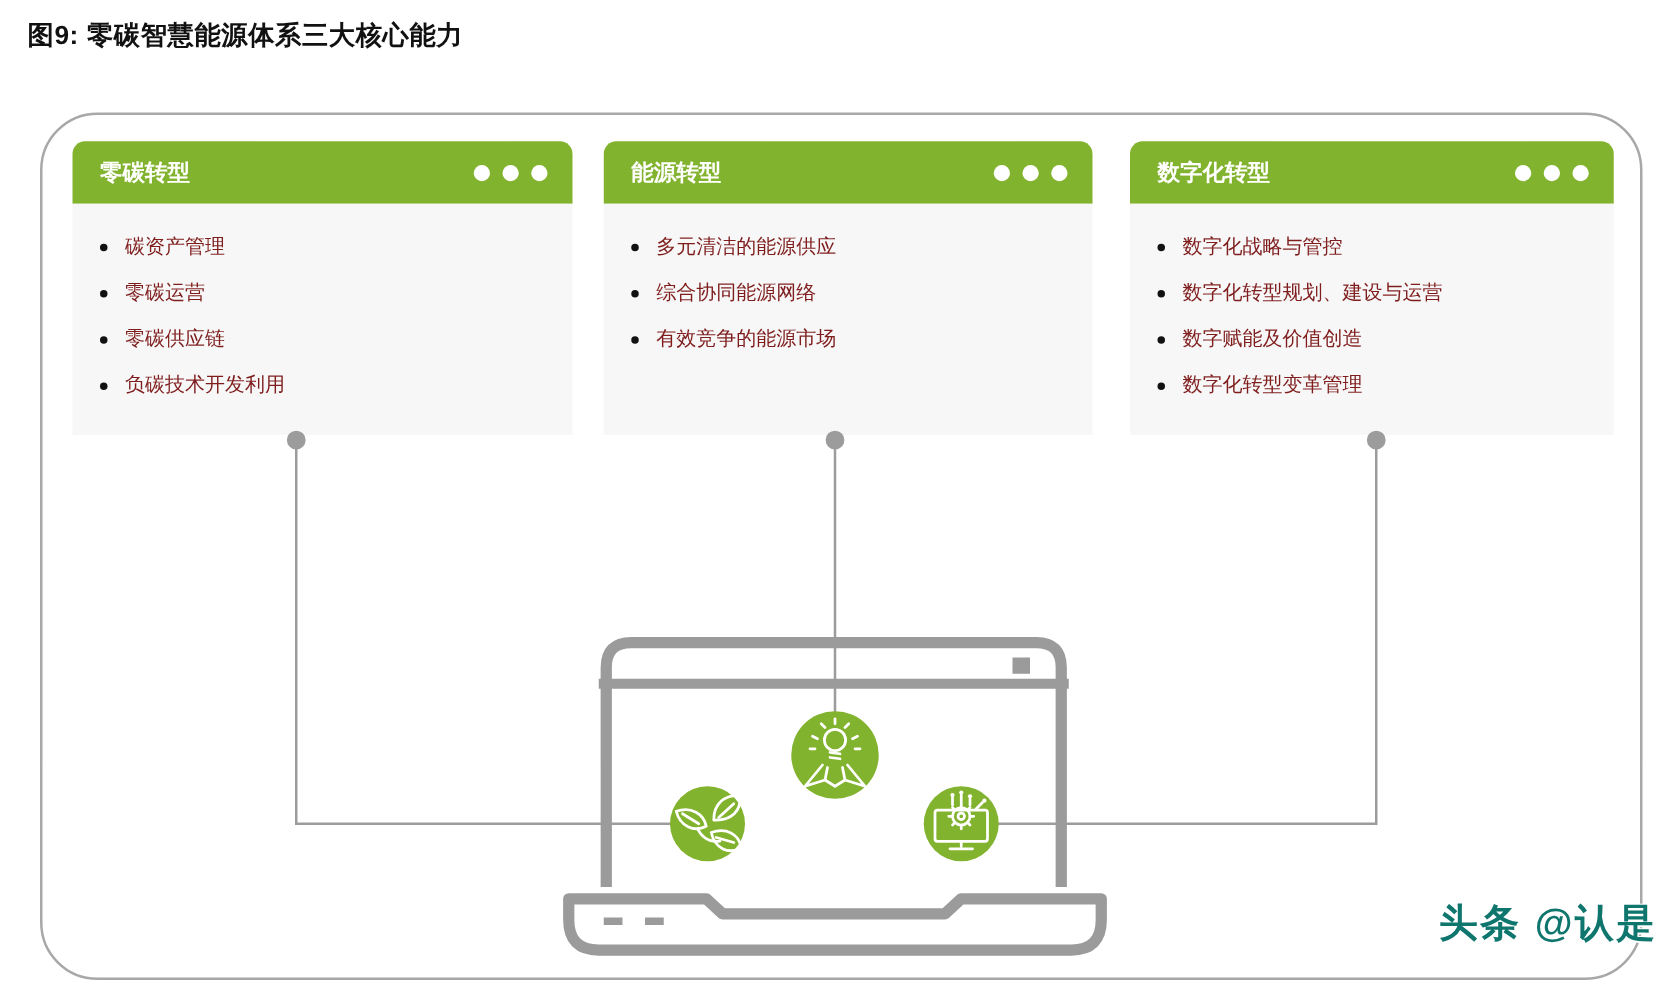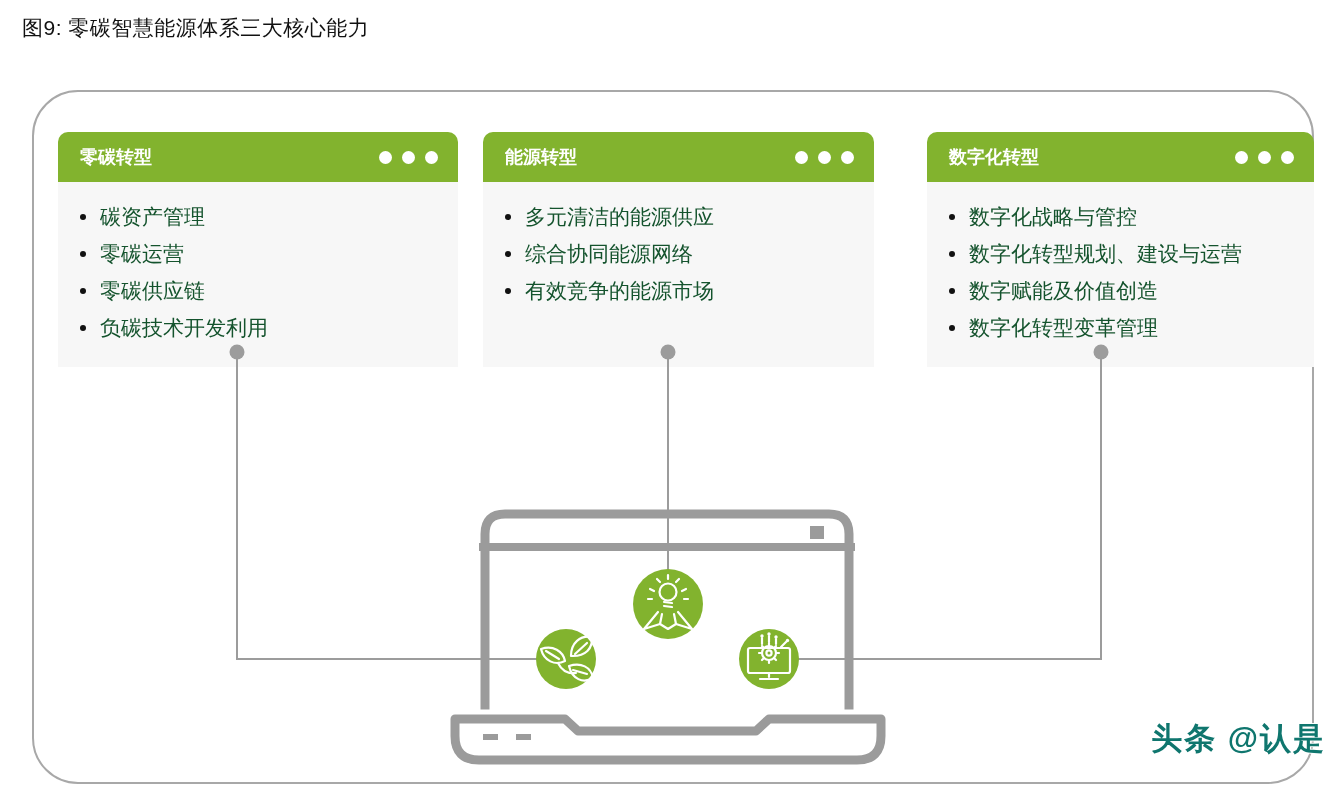--- a/index.html
+++ b/index.html
@@ -1,27 +1,27 @@
 <!DOCTYPE html>
 <html><head>
 <meta charset="utf-8">
 <style>
   html,body{margin:0;padding:0;background:#ffffff;width:1340px;height:786px;overflow:hidden;
     font-family:"Liberation Sans","DejaVu Sans",sans-serif;}
   .page{position:relative;width:1340px;height:786px;background:#fff;}
-  .figure-title{position:absolute;left:22px;top:14px;font-size:21px;font-weight:normal;color:#111;margin:0;letter-spacing:.5px;}
+  .figure-title{position:absolute;left:22px;top:14px;font-size:21px;font-weight:bold;color:#111;margin:0;letter-spacing:.5px;}
   .container{position:absolute;left:32px;top:90px;width:1278px;height:690px;border:2px solid #a8a8a8;border-radius:46px;background:#fff;}
   .card{position:absolute;top:113px;}
-  .card-header{height:50px;background:#82B32E;border-radius:10px 10px 0 0;display:flex;align-items:center;justify-content:space-between;padding:0 20px 0 22px;box-sizing:border-box;margin-top:19px;}
+  .card-header{height:50px;background:#82B32E;border-radius:10px 10px 0 0;display:flex;align-items:center;justify-content:space-between;padding:0 20px 0 22px;box-sizing:border-box;}
   .card-title{color:#fff;font-weight:bold;font-size:18px;}
   .win-dots{display:flex;gap:10px;}
   .win-dot{width:13px;height:13px;border-radius:50%;background:#fff;}
   .card-body{background:#F7F7F7;height:185px;box-sizing:border-box;padding:16px 18px 0 22px;}
   .card-body ul{list-style:none;margin:0;padding:0;}
-  .card-body li{display:flex;align-items:center;height:37px;font-size:21px;color:#14532d;}
+  .card-body li{display:flex;align-items:center;height:37px;font-size:16px;color:#7f1d1d;}
   .bullet{width:6px;height:6px;border-radius:50%;background:#111;margin-right:14px;flex:0 0 auto;}
   .art{position:absolute;left:0;top:0;pointer-events:none;}
   .watermark{position:absolute;right:14px;top:718px;font-size:31px;font-weight:bold;color:#0f766e;
     text-shadow:1px 1px 0 #ffffff,-1px -1px 0 #ffffff;letter-spacing:2px;}
 </style>
 </head>
 <body>
 
 <div class="page">
 
@@ -80,21 +80,21 @@
             <span>综合协同能源网络</span>
           </li>
         <li>
             <span class="bullet"></span>
             <span>有效竞争的能源市场</span>
           </li>
       </ul>
     </div>
   </div>
 
-  <div class="card" style="left:927px;width:387px;">
+  <div class="card" style="left:904px;width:387px;">
     <div class="card-header">
       <span class="card-title">数字化转型</span>
       <span class="win-dots">
         <span class="win-dot"></span>
         <span class="win-dot"></span>
         <span class="win-dot"></span>
       </span>
     </div>
     <div class="card-body">
       <ul>

